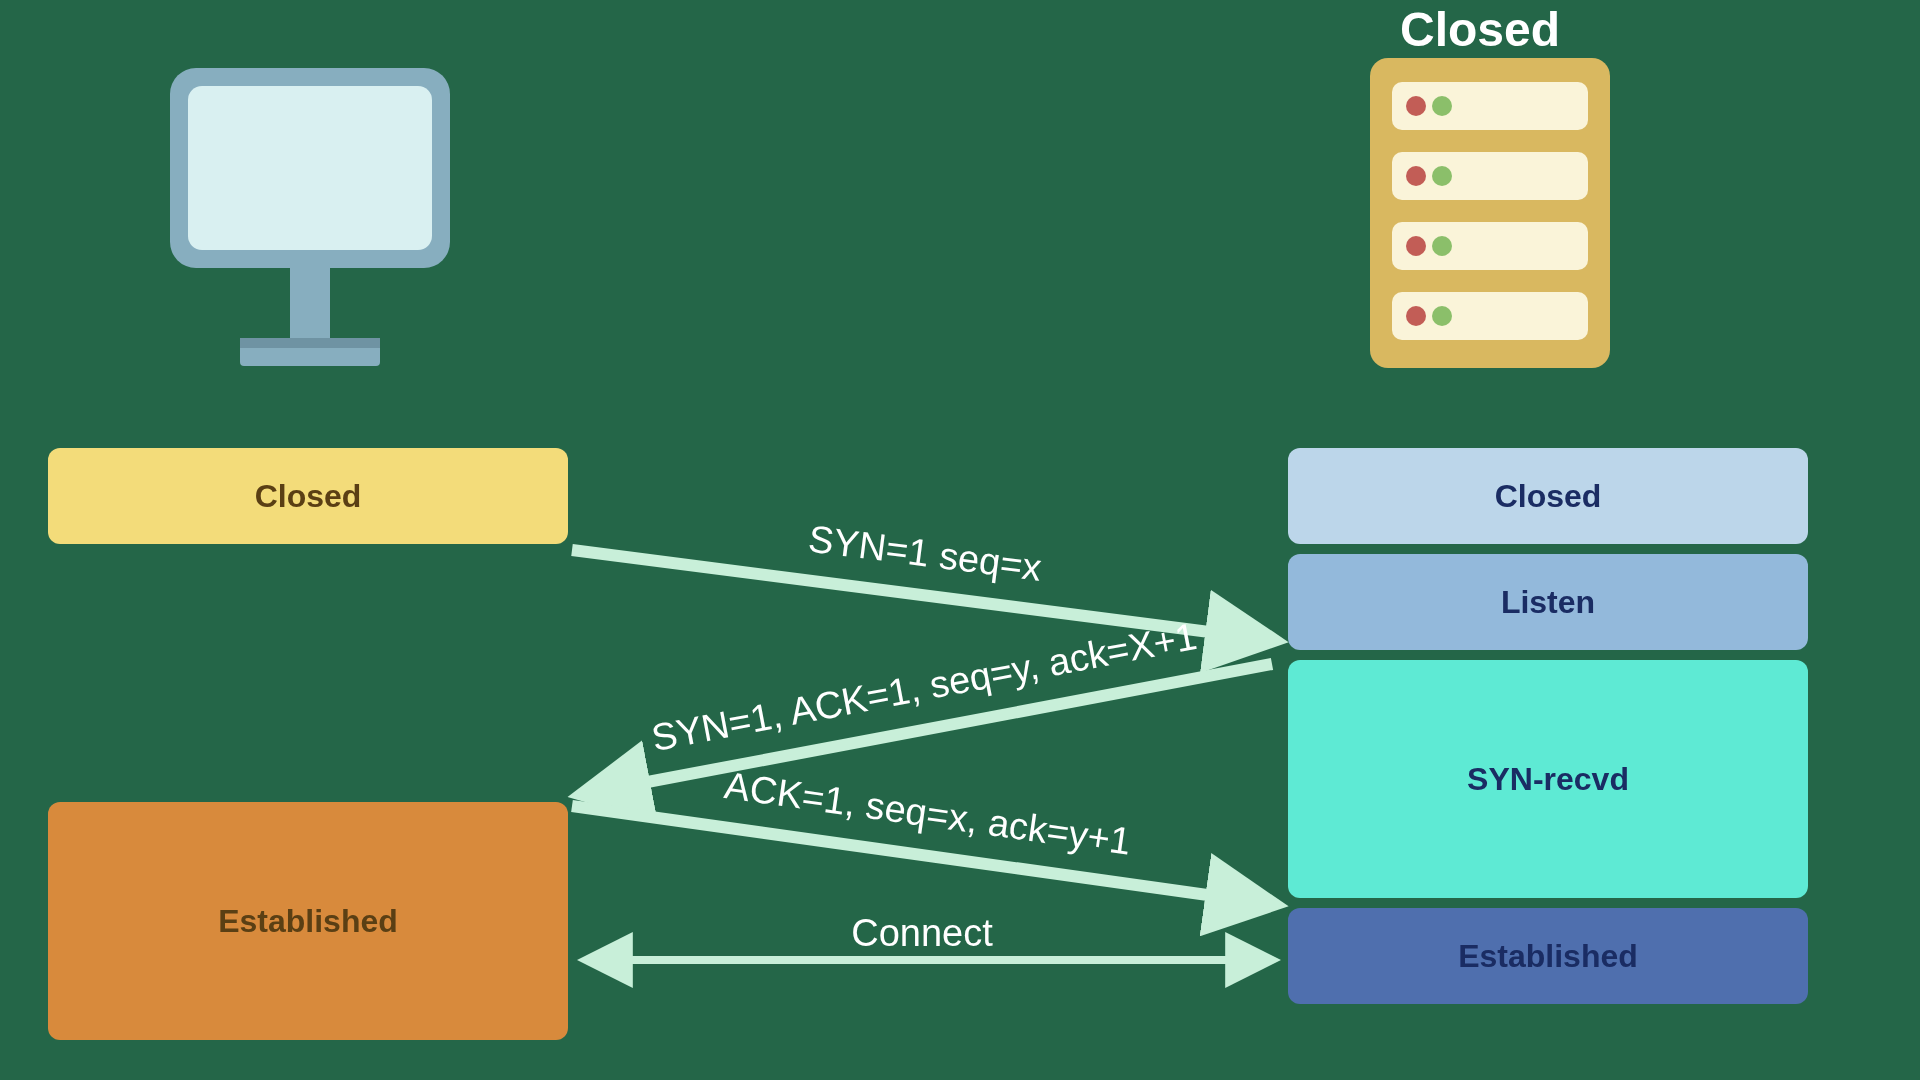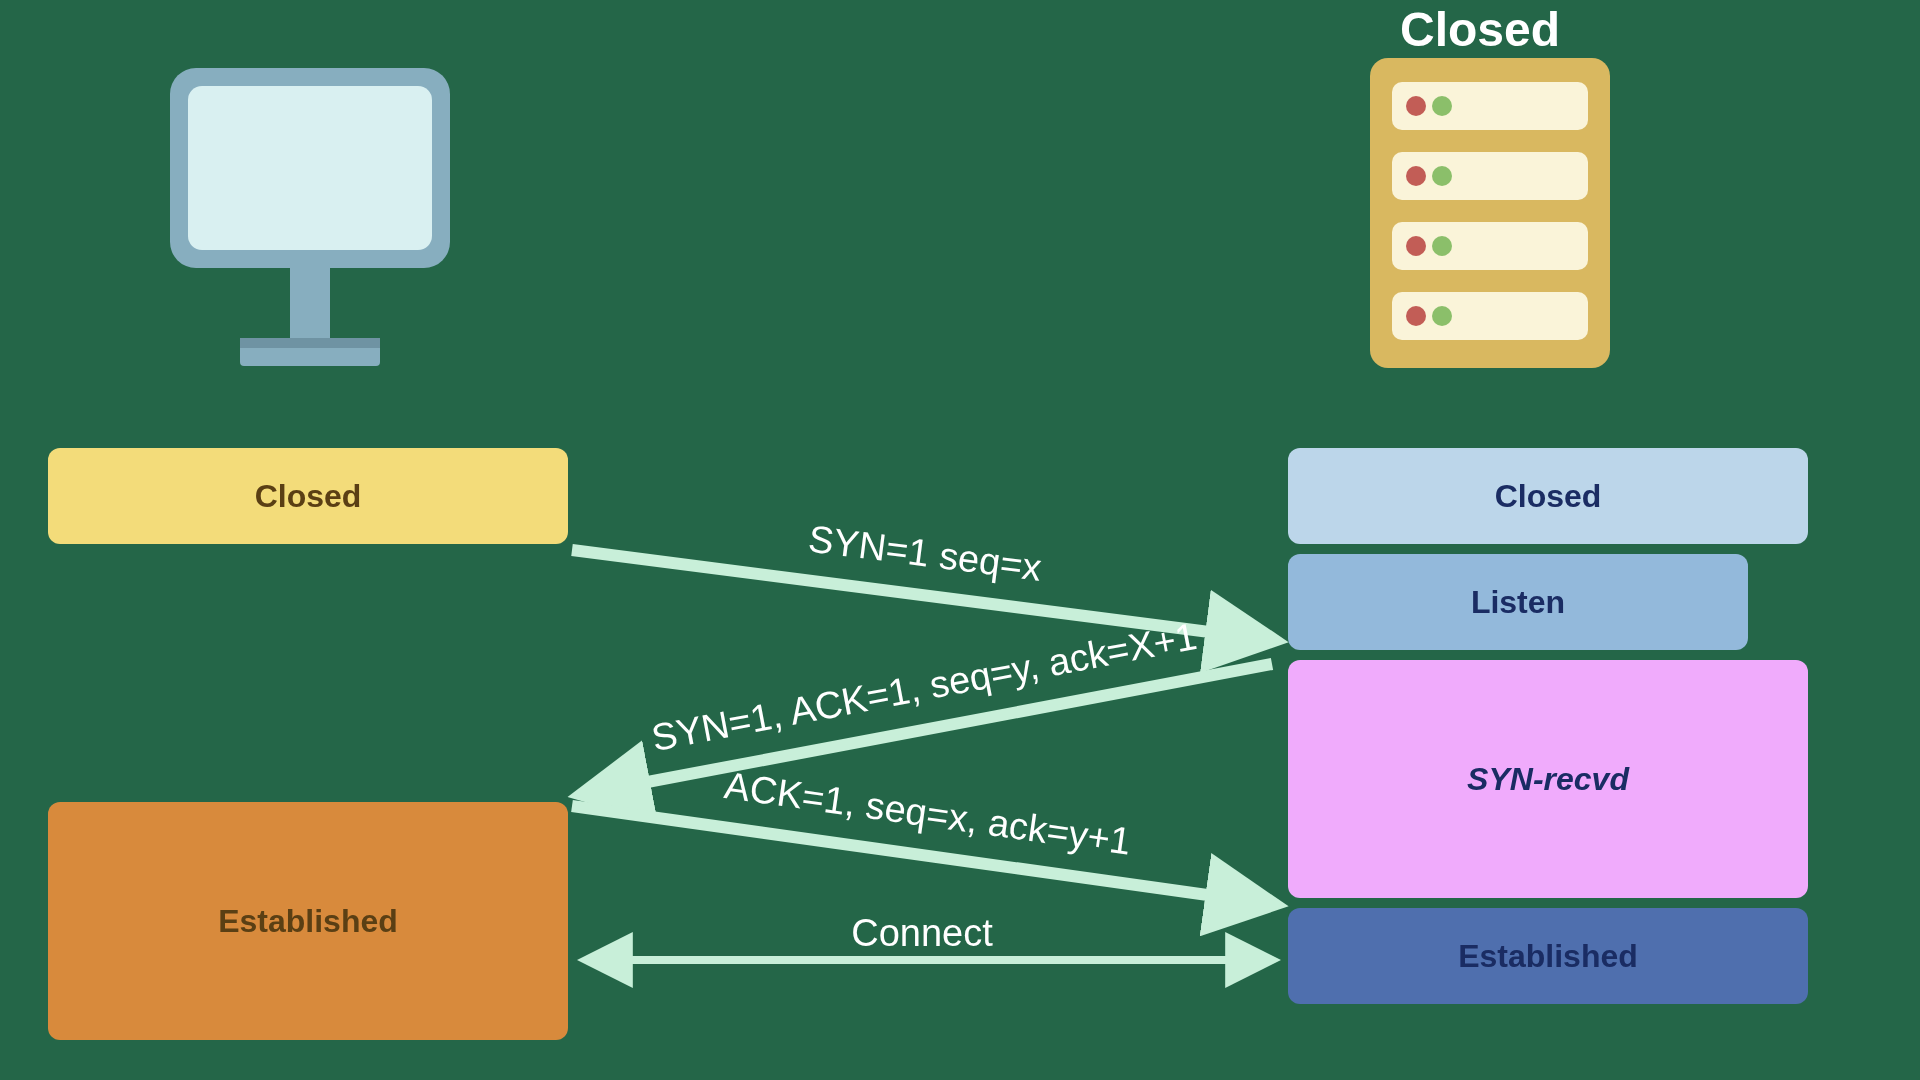--- a/index.html
+++ b/index.html
@@ -32,21 +32,21 @@
     font-size: 32px;
     font-weight: 600;
   }
   
   .c-closed      { background: #f3dc7a; color: #5a3f14; }
   .c-synsent     { background: #d9a550; color: #5a3f14; }
   .c-established { background: #d88a3c; color: #5a3f14; }
   
   .s-closed      { background: #bcd6ea; color: #1a2c63; }
   .s-listen      { background: #93b9db; color: #1a2c63; }
-  .s-synrecvd    { background: #f0abfc; color: #1a2c63; font-style: italic; }
+  .s-synrecvd    { background: #5eead4; color: #1a2c63; }
   .s-established { background: #4f6fae; color: #1a2c63; }
   .arrow-label {
     fill: #ffffff;
     font-size: 38px;
     font-weight: 500;
   }
 </style>
 </head>
 <body>
 
@@ -83,21 +83,21 @@
       <rect x="22" y="234" width="196" height="48" rx="10" fill="#faf4d9"></rect>
       <circle cx="46" cy="258" r="10" fill="#c25d56"></circle>
       <circle cx="72" cy="258" r="10" fill="#8bbf6a"></circle>
     </g>
   </svg>
 
   <div class="state-box c-closed" style="left:48px; top:448px; width:520px; height:96px;">Closed</div>
   <div class="state-box c-established" style="left:48px; top:802px; width:520px; height:238px;">Established</div>
 
   <div class="state-box s-closed" style="left:1288px; top:448px; width:520px; height:96px;">Closed</div>
-  <div class="state-box s-listen" style="left:1288px; top:554px; width:460px; height:96px;">Listen</div>
+  <div class="state-box s-listen" style="left:1288px; top:554px; width:520px; height:96px;">Listen</div>
   <div class="state-box s-synrecvd" style="left:1288px; top:660px; width:520px; height:238px;">SYN-recvd</div>
   <div class="state-box s-established" style="left:1288px; top:908px; width:520px; height:96px;">Established</div>
 
   <svg style="position:absolute; left:0; top:0;" width="1920" height="1080">
     <defs>
       <marker id="arrowHead" viewBox="0 0 10 10" refX="8" refY="5" markerWidth="7" markerHeight="7" orient="auto-start-reverse">
         <path d="M 0 0 L 10 5 L 0 10 z" fill="#c8efd9"></path>
       </marker>
     </defs>
 

